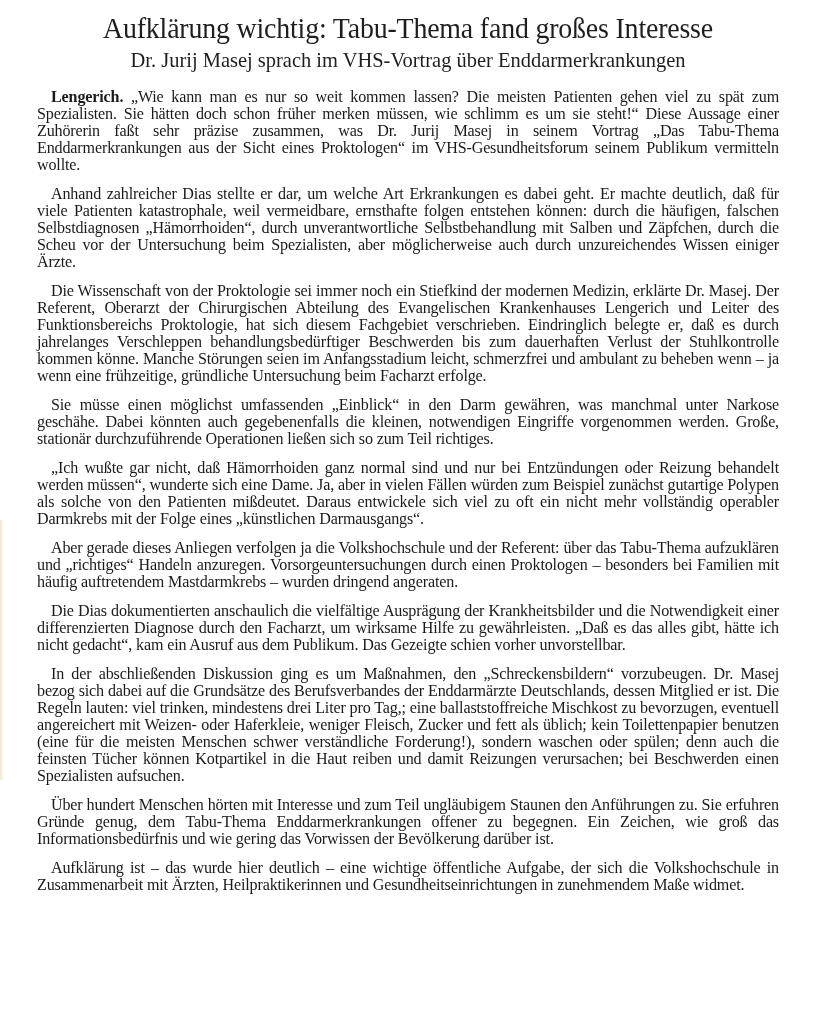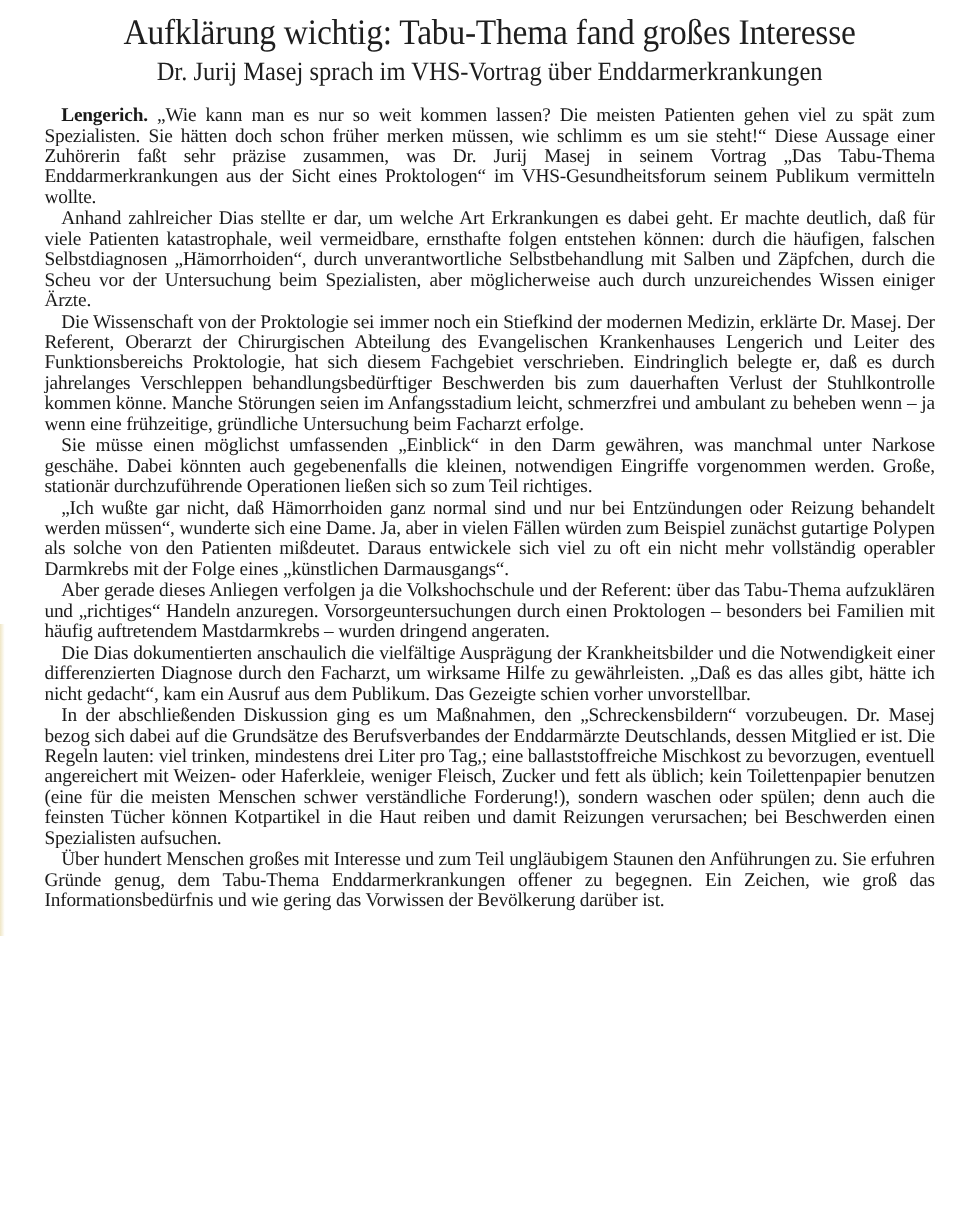--- a/index.html
+++ b/index.html
@@ -54,21 +54,21 @@
       font-size: 16.1px;
       line-height: 17px;
       text-align: justify;
     }
     .para {
       margin: 0;
       text-indent: 14px;
       letter-spacing: -0.15px;
     }
     .para + .para {
-      margin-top: 1px;
+      margin-top: 12px;
     }
     .dateline {
       font-weight: bold;
     }
   </style>
 </head>
 <body>
 
 <div class="scan-edge"></div>
 
@@ -78,15 +78,16 @@
 
   <div class="body-text">
     <p class="para"><span class="dateline">Lengerich.</span> <span>„Wie kann man es nur so weit kommen lassen? Die meisten Patienten gehen viel zu spät zum Spezialisten. Sie hätten doch schon früher merken müssen, wie schlimm es um sie steht!“ Diese Aussage einer Zuhörerin faßt sehr präzise zusammen, was Dr. Jurij Masej in seinem Vortrag „Das Tabu-Thema Enddarmerkrankungen aus der Sicht eines Proktologen“ im VHS-Gesundheitsforum seinem Publikum vermitteln wollte.</span></p>
     <p class="para">Anhand zahlreicher Dias stellte er dar, um welche Art Erkrankungen es dabei geht. Er machte deutlich, daß für viele Patienten katastrophale, weil vermeidbare, ernsthafte folgen entstehen können: durch die häufigen, falschen Selbstdiagnosen „Hämorrhoiden“, durch unverantwortliche Selbstbehandlung mit Salben und Zäpfchen, durch die Scheu vor der Untersuchung beim Spezialisten, aber möglicherweise auch durch unzureichendes Wissen einiger Ärzte.</p>
     <p class="para">Die Wissenschaft von der Proktologie sei immer noch ein Stiefkind der modernen Medizin, erklärte Dr. Masej. Der Referent, Oberarzt der Chirurgischen Abteilung des Evangelischen Krankenhauses Lengerich und Leiter des Funktionsbereichs Proktologie, hat sich diesem Fachgebiet verschrieben. Eindringlich belegte er, daß es durch jahrelanges Verschleppen behandlungsbedürftiger Beschwerden bis zum dauerhaften Verlust der Stuhlkontrolle kommen könne. Manche Störungen seien im Anfangsstadium leicht, schmerzfrei und ambulant zu beheben wenn – ja wenn eine frühzeitige, gründliche Untersuchung beim Facharzt erfolge.</p>
     <p class="para">Sie müsse einen möglichst umfassenden „Einblick“ in den Darm gewähren, was manchmal unter Narkose geschähe. Dabei könnten auch gegebenenfalls die kleinen, notwendigen Eingriffe vorgenommen werden. Große, stationär durchzuführende Operationen ließen sich so zum Teil richtiges.</p>
     <p class="para">„Ich wußte gar nicht, daß Hämorrhoiden ganz normal sind und nur bei Entzündungen oder Reizung behandelt werden müssen“, wunderte sich eine Dame. Ja, aber in vielen Fällen würden zum Beispiel zunächst gutartige Polypen als solche von den Patienten mißdeutet. Daraus entwickele sich viel zu oft ein nicht mehr vollständig operabler Darmkrebs mit der Folge eines „künstlichen Darmausgangs“.</p>
     <p class="para">Aber gerade dieses Anliegen verfolgen ja die Volkshochschule und der Referent: über das Tabu-Thema aufzuklären und „richtiges“ Handeln anzuregen. Vorsorgeuntersuchungen durch einen Proktologen – besonders bei Familien mit häufig auftretendem Mastdarmkrebs – wurden dringend angeraten.</p>
     <p class="para">Die Dias dokumentierten anschaulich die vielfältige Ausprägung der Krankheitsbilder und die Notwendigkeit einer differenzierten Diagnose durch den Facharzt, um wirksame Hilfe zu gewährleisten. „Daß es das alles gibt, hätte ich nicht gedacht“, kam ein Ausruf aus dem Publikum. Das Gezeigte schien vorher unvorstellbar.</p>
     <p class="para">In der abschließenden Diskussion ging es um Maßnahmen, den „Schreckensbildern“ vorzubeugen. Dr. Masej bezog sich dabei auf die Grundsätze des Berufsverbandes der Enddarmärzte Deutschlands, dessen Mitglied er ist. Die Regeln lauten: viel trinken, mindestens drei Liter pro Tag,; eine ballaststoffreiche Mischkost zu bevorzugen, eventuell angereichert mit Weizen- oder Haferkleie, weniger Fleisch, Zucker und fett als üblich; kein Toilettenpapier benutzen (eine für die meisten Menschen schwer verständliche Forderung!), sondern waschen oder spülen; denn auch die feinsten Tücher können Kotpartikel in die Haut reiben und damit Reizungen verursachen; bei Beschwerden einen Spezialisten aufsuchen.</p>
-    <p class="para">Über hundert Menschen großes mit Interesse und zum Teil ungläubigem Staunen den Anführungen zu. Sie erfuhren Gründe genug, dem Tabu-Thema Enddarmerkrankungen offener zu begegnen. Ein Zeichen, wie groß das Informationsbedürfnis und wie gering das Vorwissen der Bevölkerung darüber ist.</p>
+    <p class="para">Über hundert Menschen hörten mit Interesse und zum Teil ungläubigem Staunen den Anführungen zu. Sie erfuhren Gründe genug, dem Tabu-Thema Enddarmerkrankungen offener zu begegnen. Ein Zeichen, wie groß das Informationsbedürfnis und wie gering das Vorwissen der Bevölkerung darüber ist.</p>
+    <p class="para">Aufklärung ist – das wurde hier deutlich – eine wichtige öffentliche Aufgabe, der sich die Volkshochschule in Zusammenarbeit mit Ärzten, Heilpraktikerinnen und Gesundheitseinrichtungen in zunehmendem Maße widmet.</p>
   </div>
 </div>
 
 </body></html>

